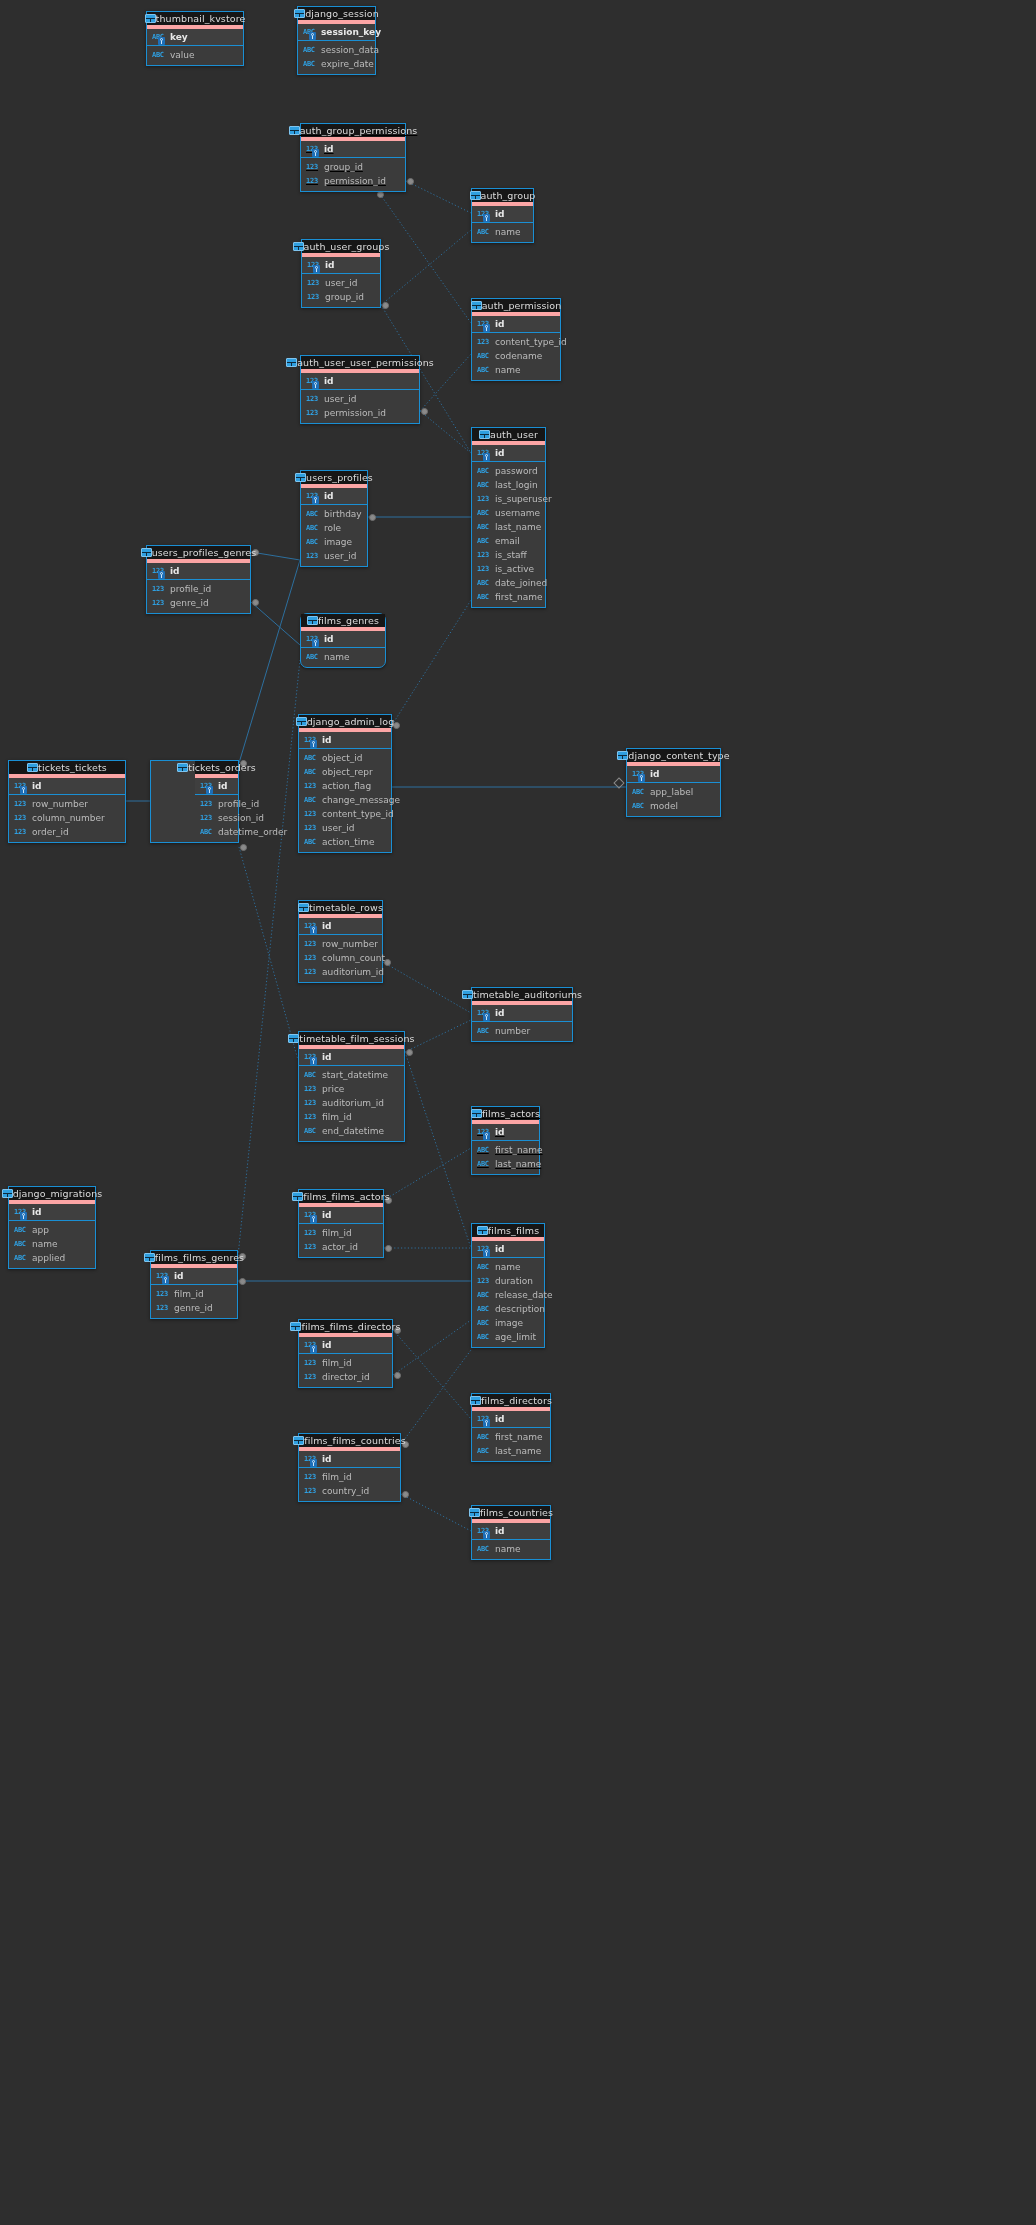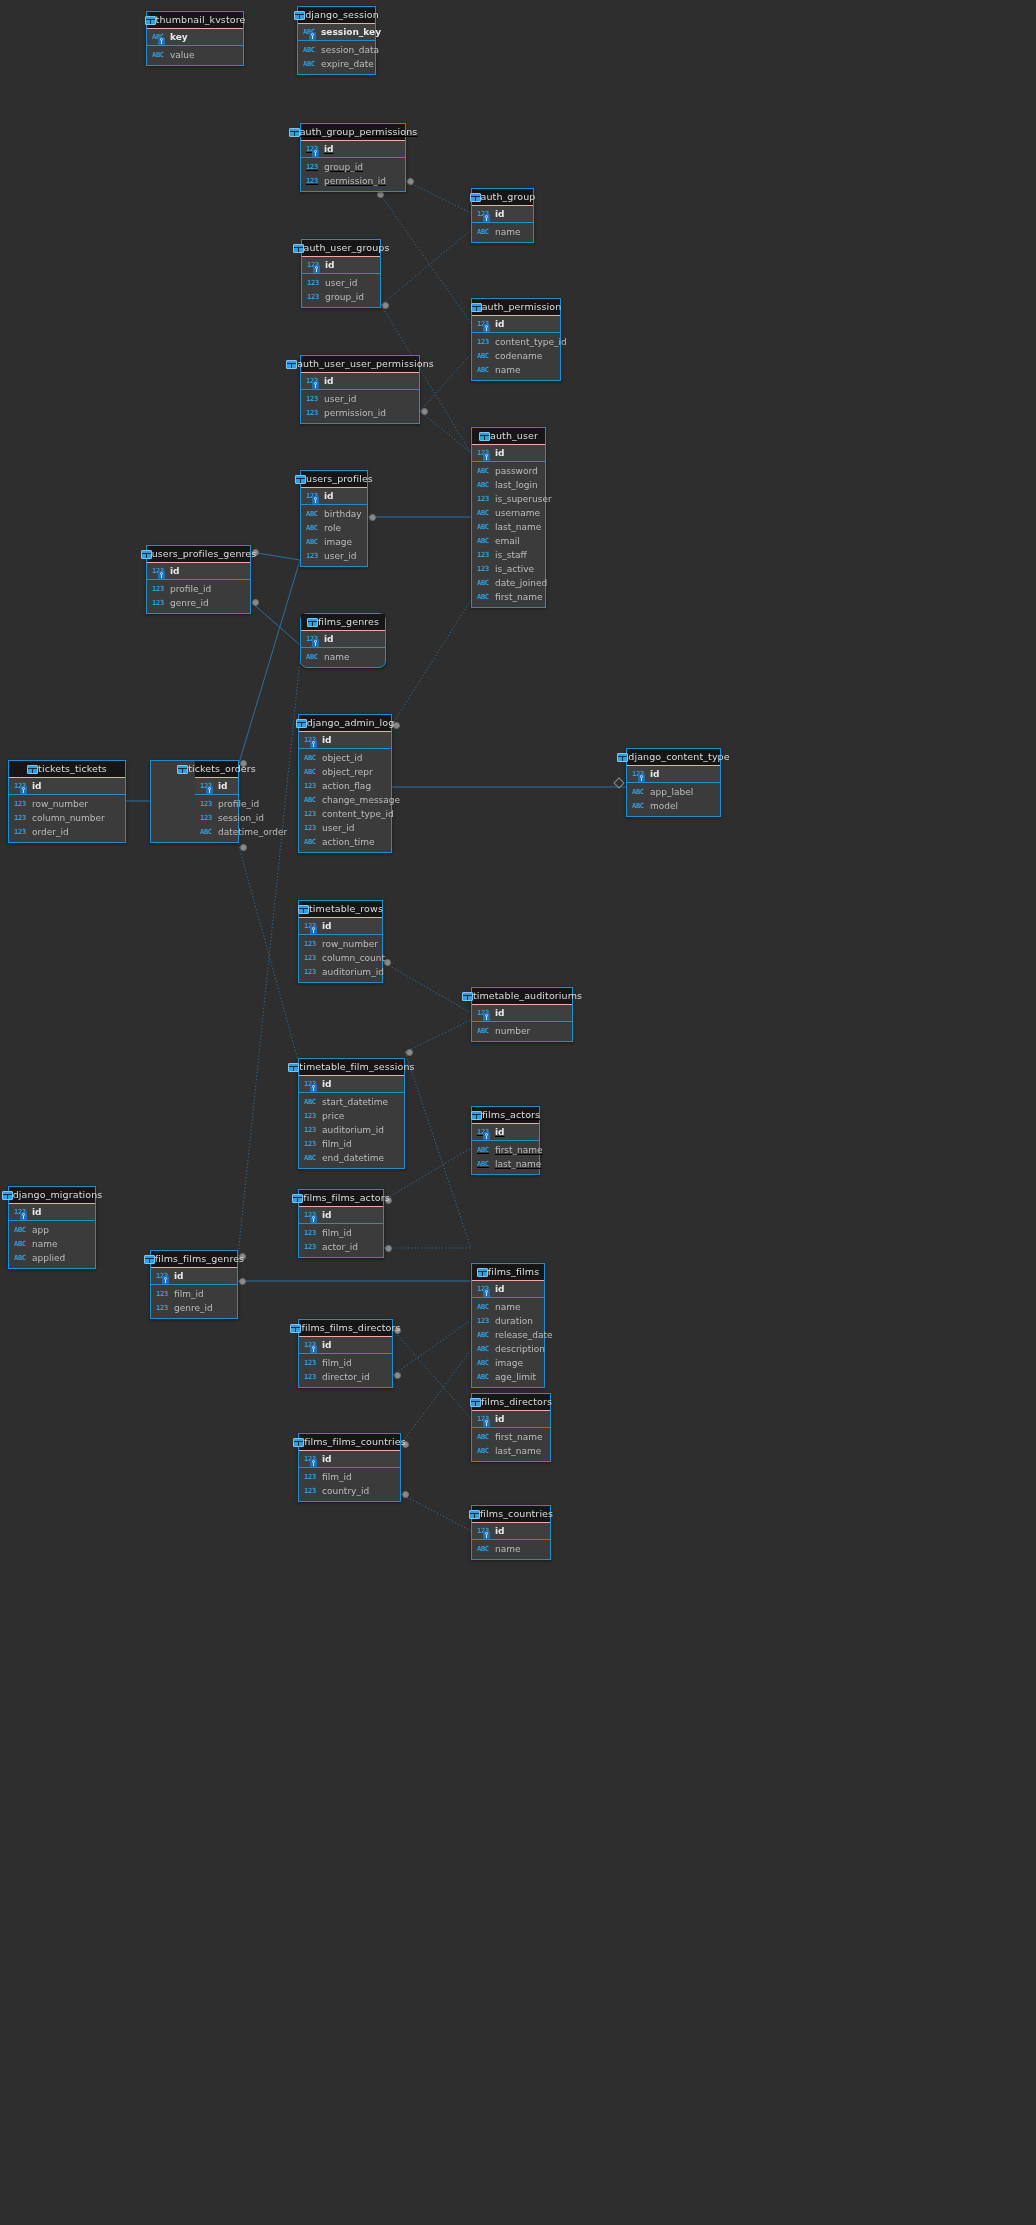--- a/index.html
+++ b/index.html
@@ -17,21 +17,21 @@
     border:1.5px solid #1a8fd4;
     background:#3b3b3b;
     box-sizing:border-box;
     box-shadow:0 1px 3px rgba(0,0,0,.45);
   }
   .thead{
     background:#161616;
     height:17px;
     display:flex;align-items:center;justify-content:center;
     padding:0 6px;
-    border-bottom:1px solid #fca5a5;
+    border-bottom:4px solid #fca5a5;
     box-sizing:border-box;
   }
   .tname{
     color:#dcdcdc;font-size:9.5px;letter-spacing:.1px;white-space:nowrap;
     line-height:1;
   }
   .pkrow{
     height:17px;display:flex;align-items:center;gap:4px;padding:0 5px;
     background:#3f3f3f;
     border-bottom:1px solid #1a8fd4;
@@ -530,21 +530,21 @@
         <span class="ty">123<span class="keybadge"></span></span>
         <span class="cname">id</span>
       </div>
       <div class="cols">
         <div class="col">
           <span class="ty abc">ABC</span>
           <span class="cname">number</span>
         </div>
       </div>
     </div>
-    <div class="table" style="left: 298px; top: 1031px; width: 107px; margin-top: 27px;">
+    <div class="table" style="left: 298px; top: 1031px; width: 107px;">
       <div class="thead">
         <span class="ticon"></span>
         <span class="tname">timetable_film_sessions</span>
       </div>
       <div class="pkrow">
         <span class="ty">123<span class="keybadge"></span></span>
         <span class="cname">id</span>
       </div>
       <div class="cols">
         <div class="col">
@@ -626,21 +626,21 @@
         <div class="col">
           <span class="ty">123</span>
           <span class="cname">film_id</span>
         </div>
         <div class="col">
           <span class="ty">123</span>
           <span class="cname">actor_id</span>
         </div>
       </div>
     </div>
-    <div class="table" style="left: 471px; top: 1223px; width: 74px; margin-top: 40px;">
+    <div class="table" style="left: 471px; top: 1223px; width: 74px;">
       <div class="thead">
         <span class="ticon"></span>
         <span class="tname">films_films</span>
       </div>
       <div class="pkrow">
         <span class="ty">123<span class="keybadge"></span></span>
         <span class="cname">id</span>
       </div>
       <div class="cols">
         <div class="col">

